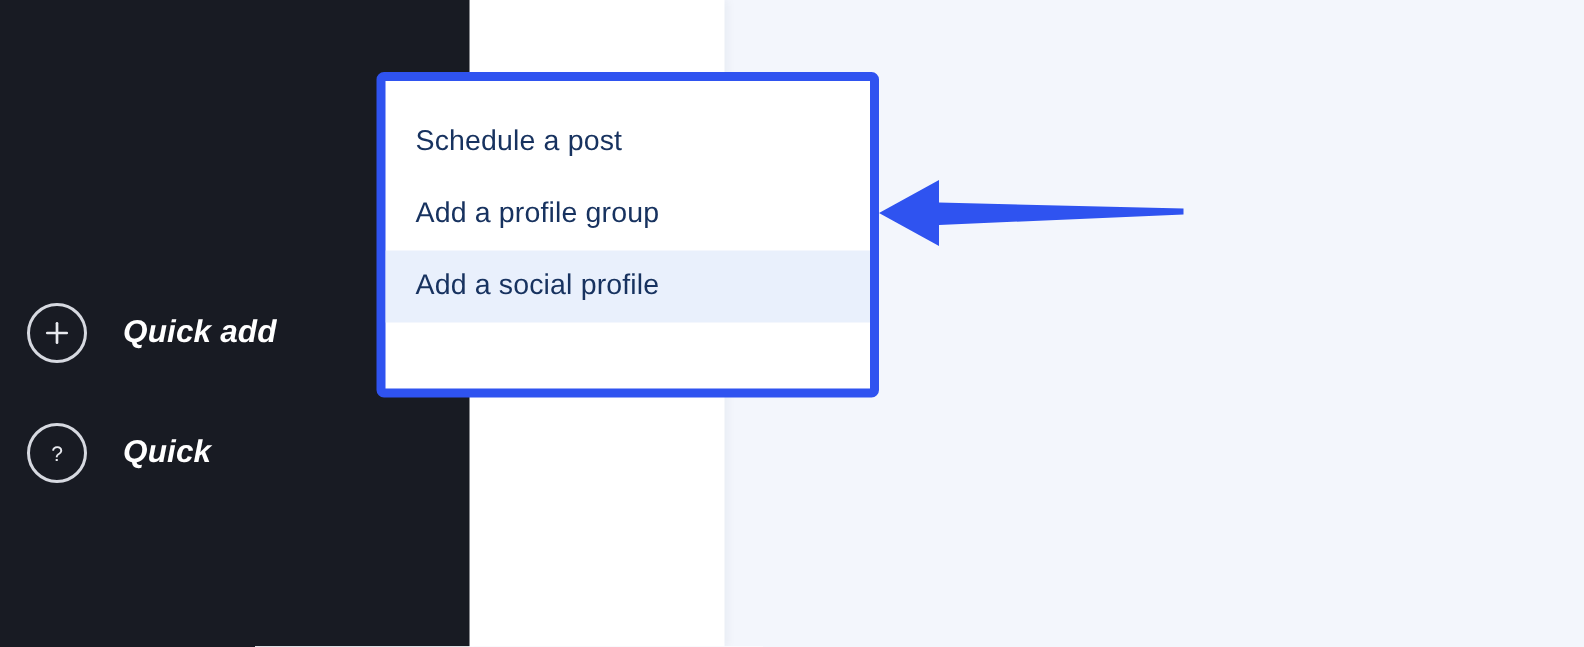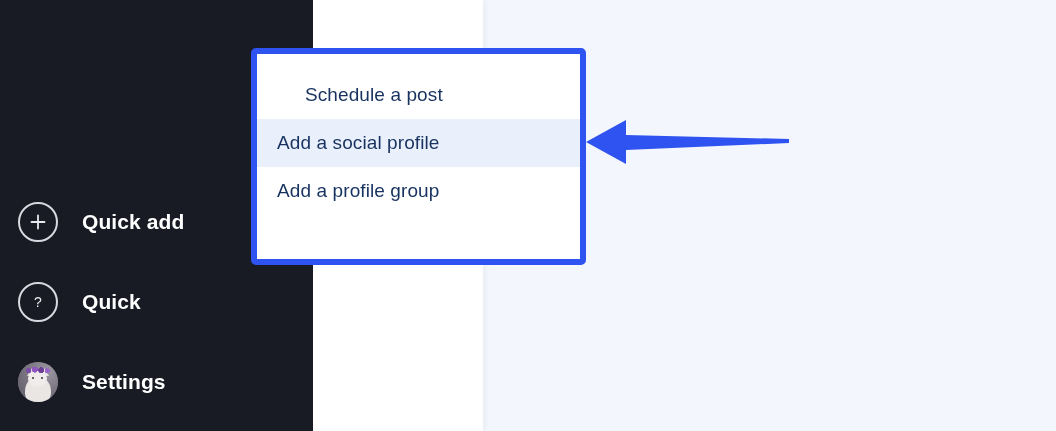--- a/index.html
+++ b/index.html
@@ -137,20 +137,21 @@
   .avatar .av-eyeL { left: 14px; }
   .avatar .av-eyeR { left: 23px; }
 
   .sidebar-label {
     margin-left: 24px;
     color: #ffffff;
     font-size: 21px;
     font-weight: bold;
     letter-spacing: 0.1px;
     white-space: nowrap;
+    font-style: italic;
   }
 
   
   .dropdown {
     position: absolute;
     left: 251px;
     top: 48px;
     width: 335px;
     height: 217px;
     background: #ffffff;
@@ -165,21 +166,21 @@
     display: flex;
     align-items: center;
     padding-left: 20px;
     box-sizing: border-box;
     color: #17325f;
     font-size: 19px;
     letter-spacing: 0.1px;
     cursor: pointer;
     white-space: nowrap;
   }
-  .menu-item.first { margin-top: 17px; margin-left: 28px; }
+  .menu-item.first { margin-top: 17px; }
   .menu-item.highlighted { background: #e9f0fc; }
 
   
   .annotation-arrow {
     position: absolute;
     left: 580px;
     top: 112px;
     width: 215px;
     height: 60px;
     z-index: 6;
@@ -208,45 +209,32 @@
 
     <div class="sidebar-item sidebar-item-help">
       <span class="side-icon">
         <svg width="20" height="20" viewBox="0 0 20 20">
           <text x="10" y="15" text-anchor="middle" font-family="Liberation Sans, sans-serif" font-size="14" fill="#e8eaef">?</text>
         </svg>
       </span>
       <span class="sidebar-label">Quick</span>
     </div>
 
-    <div class="sidebar-item sidebar-item-settings">
-      <span class="avatar">
-        <span class="av-bg"></span>
-        <span class="av-body"></span>
-        <span class="av-earL"></span>
-        <span class="av-earR"></span>
-        <span class="av-head"></span>
-        <span class="av-eyeL"></span>
-        <span class="av-eyeR"></span>
-        <span class="av-crown"></span>
-      </span>
-      <span class="sidebar-label">Settings</span>
-    </div>
 
   </div>
 
   <div class="dropdown">
     <div class="menu-item first">
       <span>Schedule a post</span>
     </div>
+    <div class="menu-item">
+      <span>Add a profile group</span>
+    </div>
     <div class="menu-item highlighted">
       <span>Add a social profile</span>
-    </div>
-    <div class="menu-item">
-      <span>Add a profile group</span>
     </div>
   </div>
 
   <svg class="annotation-arrow" viewBox="0 0 215 60">
     <polygon points="6,30 46,8 46,23 209,27 209,31 46,38 46,52" fill="#2f53f0"></polygon>
   </svg>
 
 </div>
 
 </body></html>

